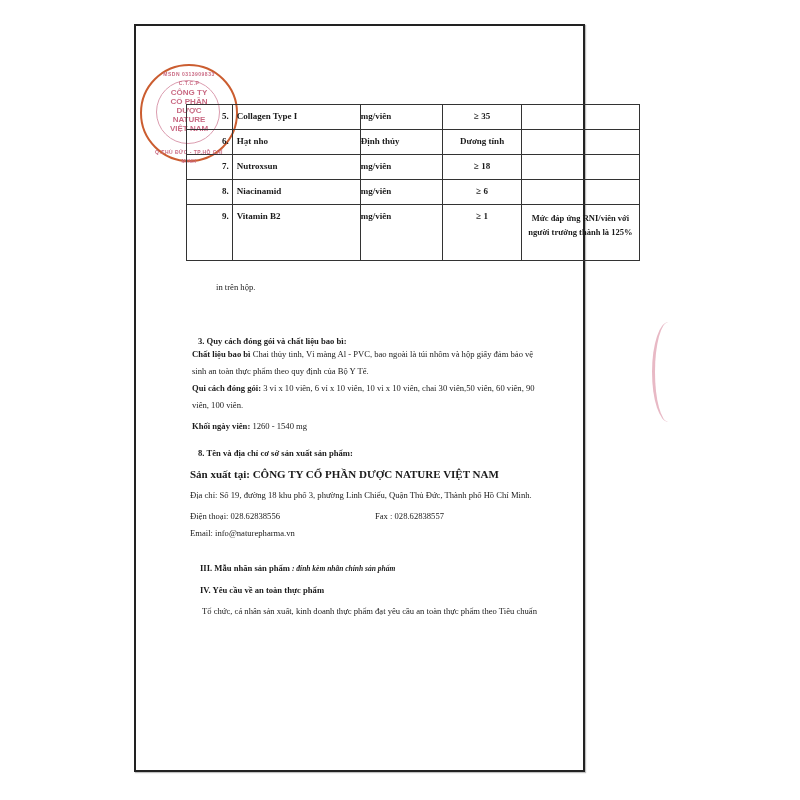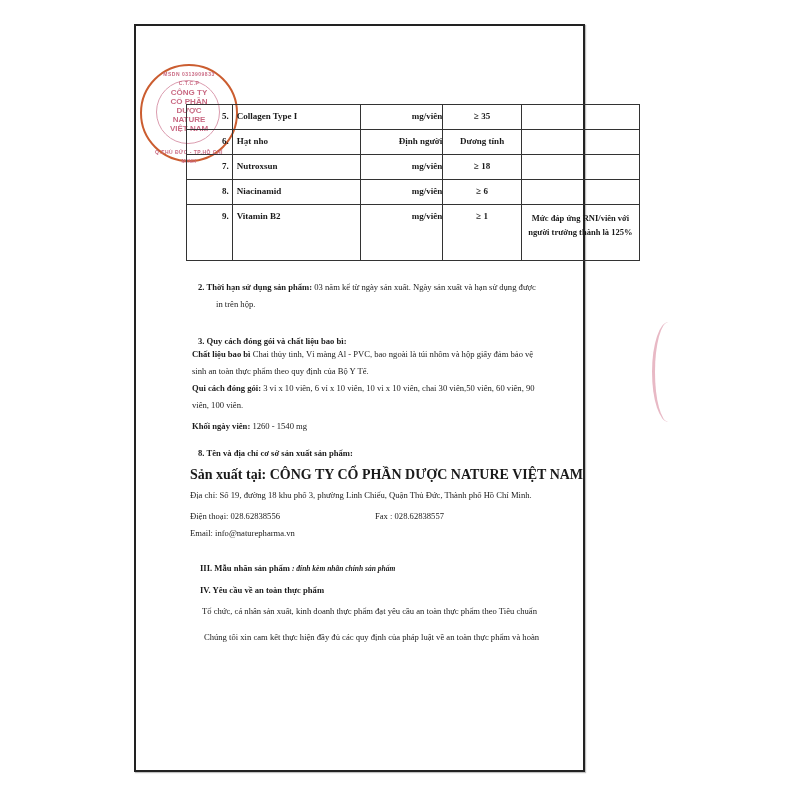--- a/index.html
+++ b/index.html
@@ -33,21 +33,21 @@
     border-left:3px solid #d98ca0; border-radius:50% 0 0 50%; opacity:0.6;
   }
 
   table.spec {
     position:absolute; left:186px; top:104px; width:454px;
     border-collapse:collapse; font-size:9px;
   }
   table.spec td { border:1.2px solid #333; padding:0; vertical-align:top; }
   table.spec td.num { width:42px; text-align:right; padding-right:3px; font-weight:bold; padding-top:6px; }
   table.spec td.name { width:124px; padding-left:4px; padding-top:6px; font-weight:bold; }
-  table.spec td.unit { width:82px; text-align:right; padding-top:6px; font-weight:bold; }
+  table.spec td.unit { width:82px; text-align:left; padding-top:6px; font-weight:bold; }
   table.spec td.val { width:78px; text-align:center; padding-top:6px; font-weight:bold; }
   table.spec td.note { width:118px; text-align:center; padding-top:6px; font-weight:bold; line-height:14px; font-size:8.5px; }
   table.spec tr { height:25px; }
   table.spec tr.tall { height:56px; }
 
   .body-text { position:absolute; left:198px; width:440px; font-size:8.6px; line-height:17px; font-weight:bold; }
   .sec { font-weight:bold; }
   .indent { padding-left:18px; }
   .normal { font-weight:normal; }
   .bold { font-weight:bold; }
@@ -79,21 +79,21 @@
       <tr>
     <td class="num">5.</td>
     <td class="name">Collagen Type I</td>
     <td class="unit">mg/viên</td>
     <td class="val">≥ 35</td>
     <td class="note"></td>
   </tr>
   <tr>
     <td class="num">6.</td>
     <td class="name">Hạt nho</td>
-    <td class="unit">Định người</td>
+    <td class="unit">Định thủy</td>
     <td class="val">Dương tính</td>
     <td class="note"></td>
   </tr>
   <tr>
     <td class="num">7.</td>
     <td class="name">Nutroxsun</td>
     <td class="unit">mg/viên</td>
     <td class="val">≥ 18</td>
     <td class="note"></td>
   </tr>
@@ -108,51 +108,49 @@
     <td class="num">9.</td>
     <td class="name">Vitamin B2</td>
     <td class="unit">mg/viên</td>
     <td class="val">≥ 1</td>
     <td class="note">Mức đáp ứng RNI/viên với người trưởng thành là 125%</td>
   </tr>
 </tbody>
   </table>
 
 <div class="body-text" style="top:279px;">
-  <p><span class="sec">2.  Thời hạn sử dụng sản phẩm:</span><span class="normal"> 03 năm kể từ ngày sản xuất. Ngày sản xuất và hạn sử dụng được</span></p>
   <p class="indent normal">in trên hộp.</p>
 </div>
 
 <div class="body-text" style="top:333px;">
   <p class="sec">3.  Quy cách đóng gói và chất liệu bao bì:</p>
 </div>
 
 <div class="body-text" style="left:192px; top:346px;">
   <p><span class="bold">Chất liệu bao bì</span><span class="normal"> Chai thủy tinh, Vỉ màng Al - PVC, bao ngoài là túi nhôm và hộp giấy đảm bảo vệ</span></p>
   <p class="normal">sinh an toàn thực phẩm theo quy định của Bộ Y Tế.</p>
   <p><span class="bold">Qui cách đóng gói:</span><span class="normal"> 3 vỉ x 10 viên, 6 vỉ x 10 viên, 10 vỉ x 10 viên, chai 30 viên,50  viên,  60 viên, 90</span></p>
   <p class="normal">viên, 100 viên.</p>
   <p style="margin-top:4px;"><span class="bold">Khối ngày viên:</span><span class="normal"> 1260 - 1540 mg</span></p>
 </div>
 
 <div class="body-text" style="top:445px;">
   <p class="sec">8.  Tên và địa chỉ cơ sở sản xuất sản phẩm:</p>
 </div>
 
 <div class="body-text" style="left:190px; top:466px;">
-  <p style="font-size:14px;"><span class="bold">Sản xuất tại:</span><span class="bold"> CÔNG TY CỔ PHẦN DƯỢC NATURE VIỆT NAM</span></p>
+  <p style="font-size:11px;"><span class="bold">Sản xuất tại:</span><span class="bold"> CÔNG TY CỔ PHẦN DƯỢC NATURE VIỆT NAM</span></p>
   <p class="normal" style="margin-top:4px;">Địa chỉ: Số 19, đường 18 khu phố 3, phường Linh Chiểu, Quận Thủ Đức, Thành phố Hồ Chí Minh.</p>
   <p class="normal" style="margin-top:4px;"><span style="display:inline-block;width:185px;">Điện thoại: 028.62838556</span><span>Fax : 028.62838557</span></p>
   <p class="normal">Email: info@naturepharma.vn</p>
 </div>
 
 <div class="body-text" style="left:200px; top:560px;">
   <p><span class="bold">III. Mẫu nhãn sản phẩm</span><span class="italic"> : đính kèm nhãn chính sản phẩm</span></p>
 </div>
 
 <div class="body-text" style="left:200px; top:582px;">
   <p class="sec">IV. Yêu cầu về an toàn thực phẩm</p>
 </div>
 
 <div class="body-text" style="left:192px; top:603px;">
   <p class="normal indent" style="padding-left:10px;">Tổ chức, cá nhân sản xuất, kinh doanh thực phẩm đạt yêu cầu an toàn thực phẩm theo Tiêu chuẩn</p>
-  <p class="normal" style="margin-top:9px; padding-left:12px;">Chúng tôi xin cam kết thực hiện đầy đủ các quy định của pháp luật về an toàn thực phẩm và hoàn</p>
 </div>
 
 </body></html>

